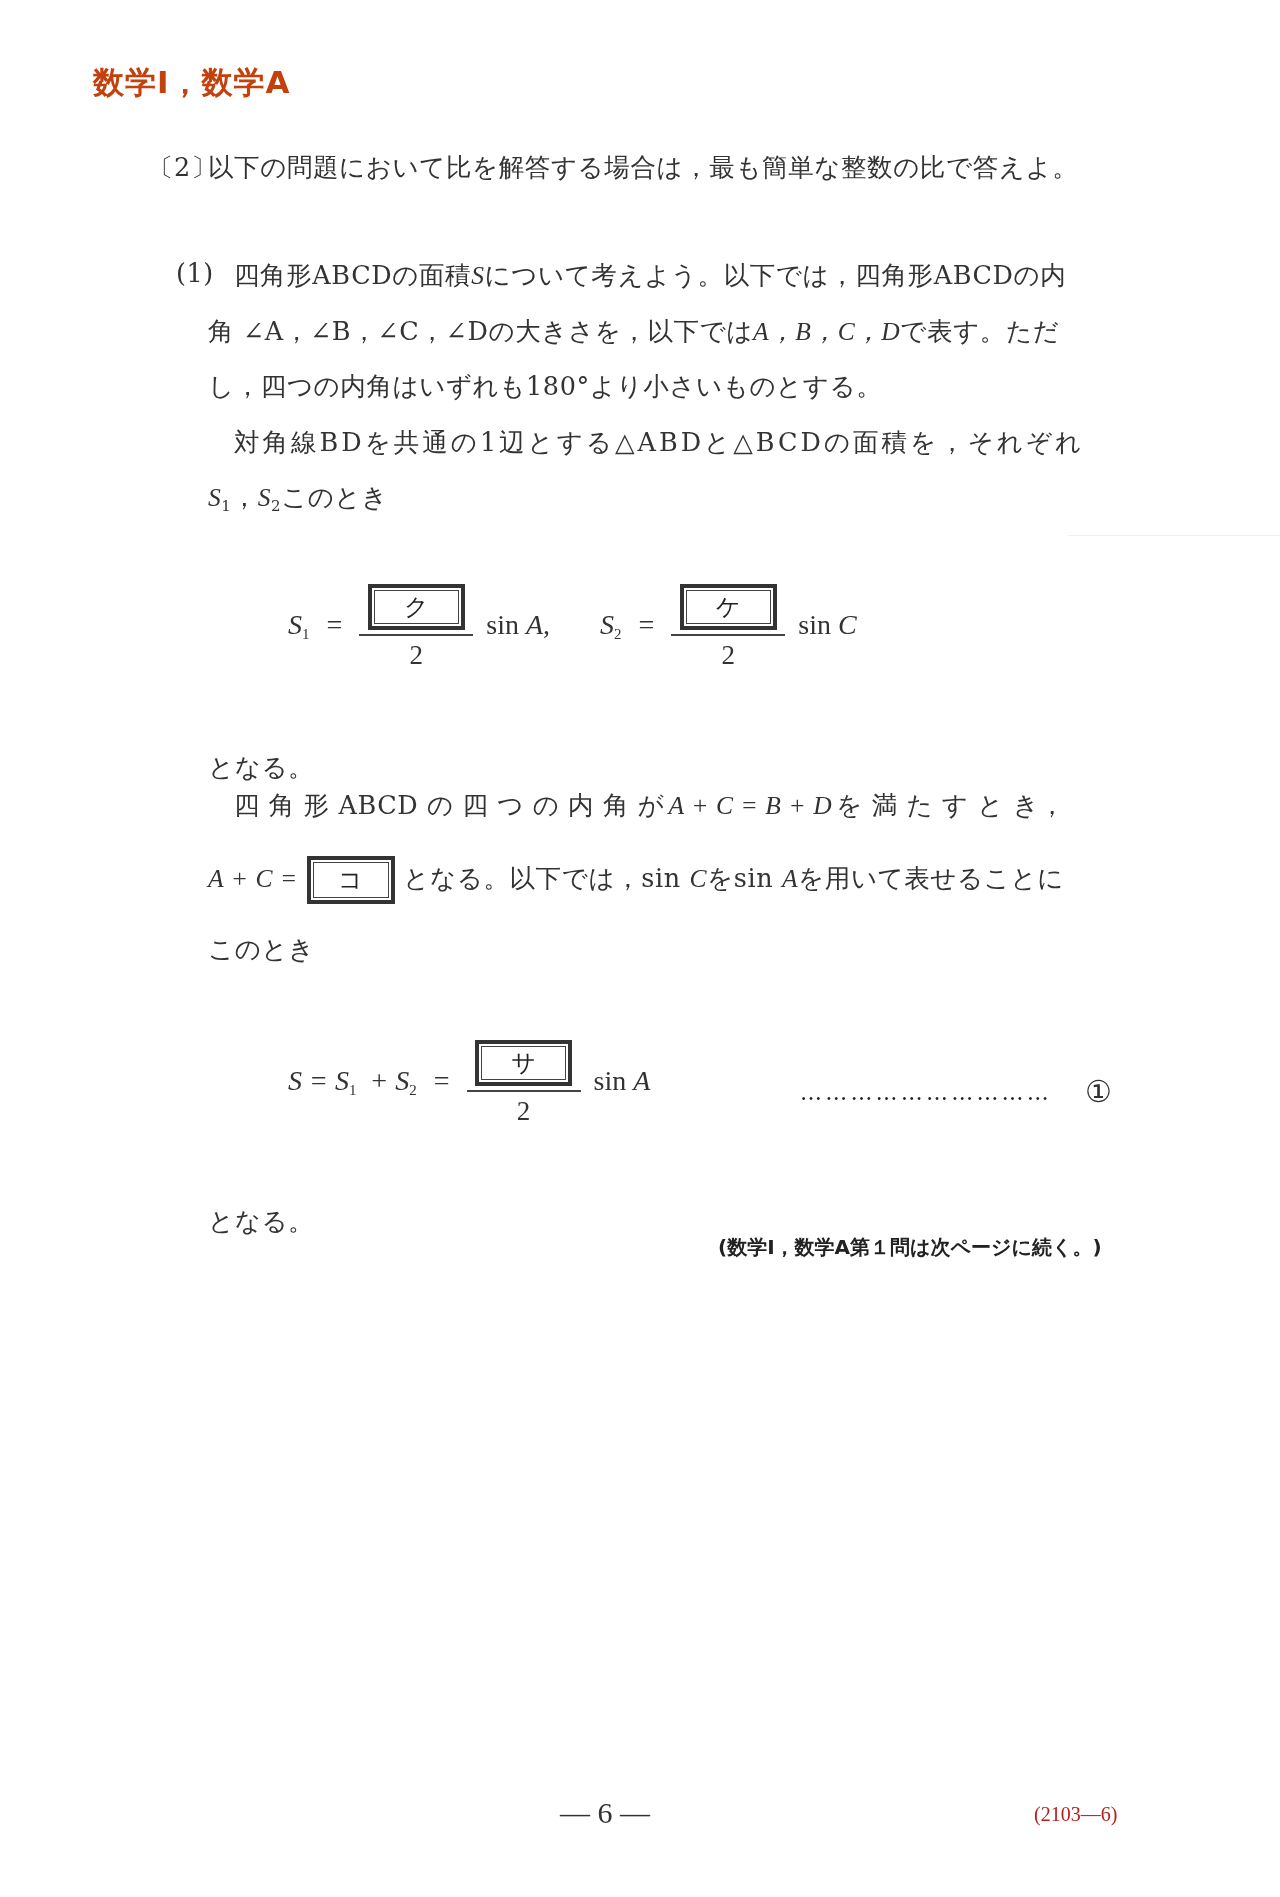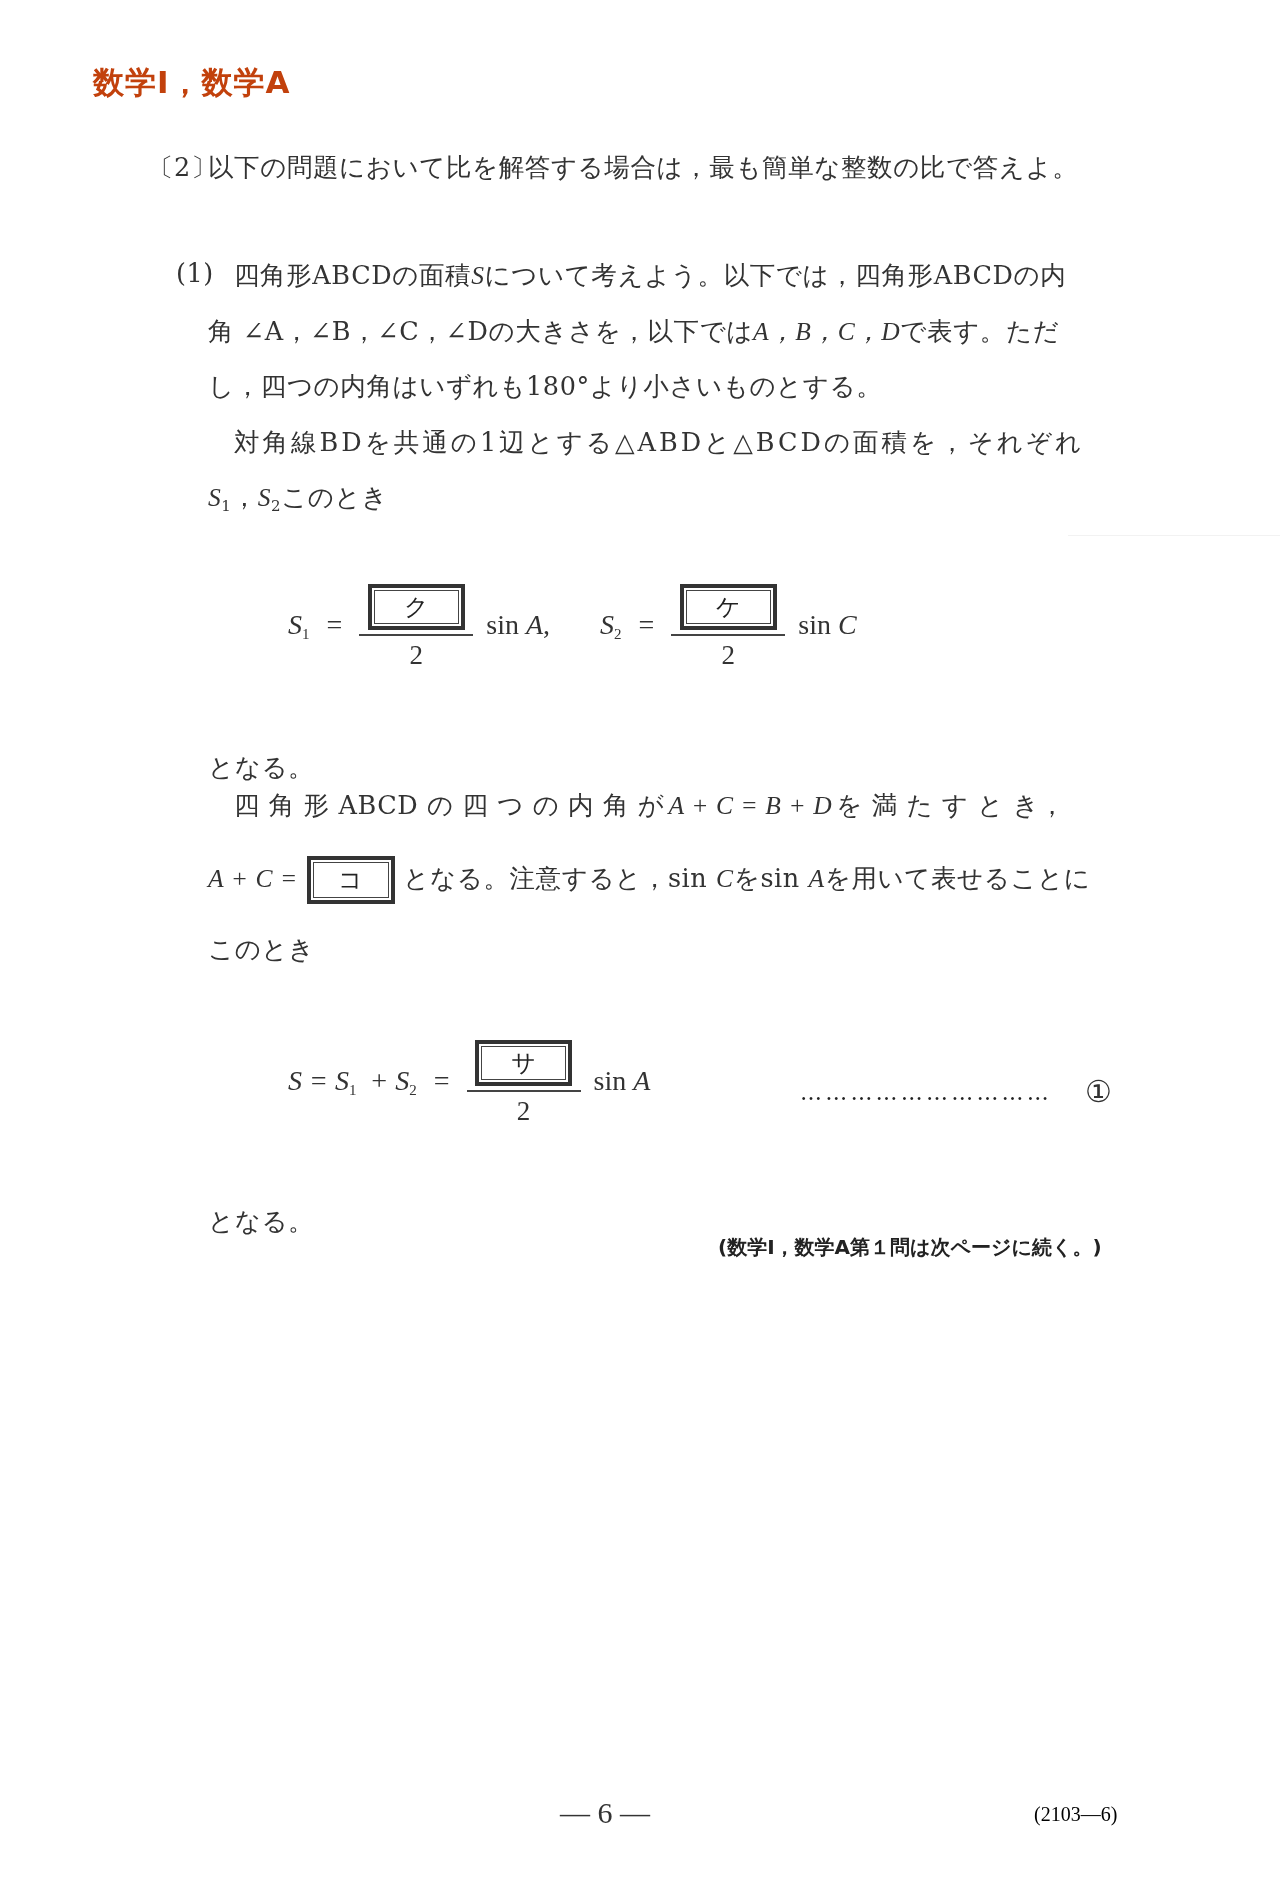--- a/index.html
+++ b/index.html
@@ -30,21 +30,21 @@
     border: 1.5px solid #444; display: flex; align-items: center; justify-content: center;
     font-family: "DejaVu Sans", "Liberation Sans", sans-serif; font-size: 24px; color: #222;
     box-sizing: border-box;
   }
   .dots { letter-spacing: 3.2px; font-size: 22px; color: #222; }
   .circ { font-size: 30px; color: #333; }
   .cont-note {
     font-family: "DejaVu Sans", "Liberation Sans", sans-serif; font-size: 20px; font-weight: bold; color: #222;
   }
   .footer-num { font-size: 30px; color: #333; font-family: "Liberation Serif", serif; }
-  .footer-code { font-size: 20px; color: #000000; font-family: "Liberation Serif", serif; }
+  .footer-code { font-size: 20px; color: #b91c1c; font-family: "Liberation Serif", serif; }
   .faint-line { position: absolute; height: 1px; background: #f2f2f2; }
 </style>
 </head>
 <body>
 
 <div class="abs title">数学Ⅰ，数学A</div>
 
 <div class="abs body-text" style="left:148px; top:150px;">〔2〕</div>
 <div class="abs body-text" style="left:208px; top:150px;">以下の問題において比を解答する場合は，最も簡単な整数の比で答えよ。</div>
 
@@ -104,21 +104,21 @@
 
 <div class="abs body-text" style="left:234px; top:788px;">
   <span>四 角 形 ABCD の 四 つ の 内 角 が</span><span class="it" style="margin:0 4px;">A + C = B + D</span><span>を 満 た す と き，</span>
 </div>
 
 <div class="abs body-text" style="left:208px; top:856px;text-align:right;">
   <span class="it">A + C =</span>
   <span class="ansbox" style="width:88px; height:48px; vertical-align:middle;">
     <span class="inner" style="width:76px; height:36px;">コ</span>
   </span>
-  <span>となる。注意すると，</span><span>sin</span>&nbsp;<span class="it">C</span><span>を</span><span>sin</span>&nbsp;<span class="it">A</span><span>を用いて表せることに</span>
+  <span>となる。以下では，</span><span>sin</span>&nbsp;<span class="it">C</span><span>を</span><span>sin</span>&nbsp;<span class="it">A</span><span>を用いて表せることに</span>
 </div>
 
 <div class="abs body-text" style="left:208px; top:932px;">このとき</div>
 
 <div class="abs math" style="left:288px; top:1040px;">
   <span class="it">S = S</span><span class="sub">1</span>
   <span class="it" style="margin-left:6px;">+ S</span><span class="sub">2</span>
   <span style="margin:0 10px;">=</span>
   <span class="frac">
     <div class="num">

